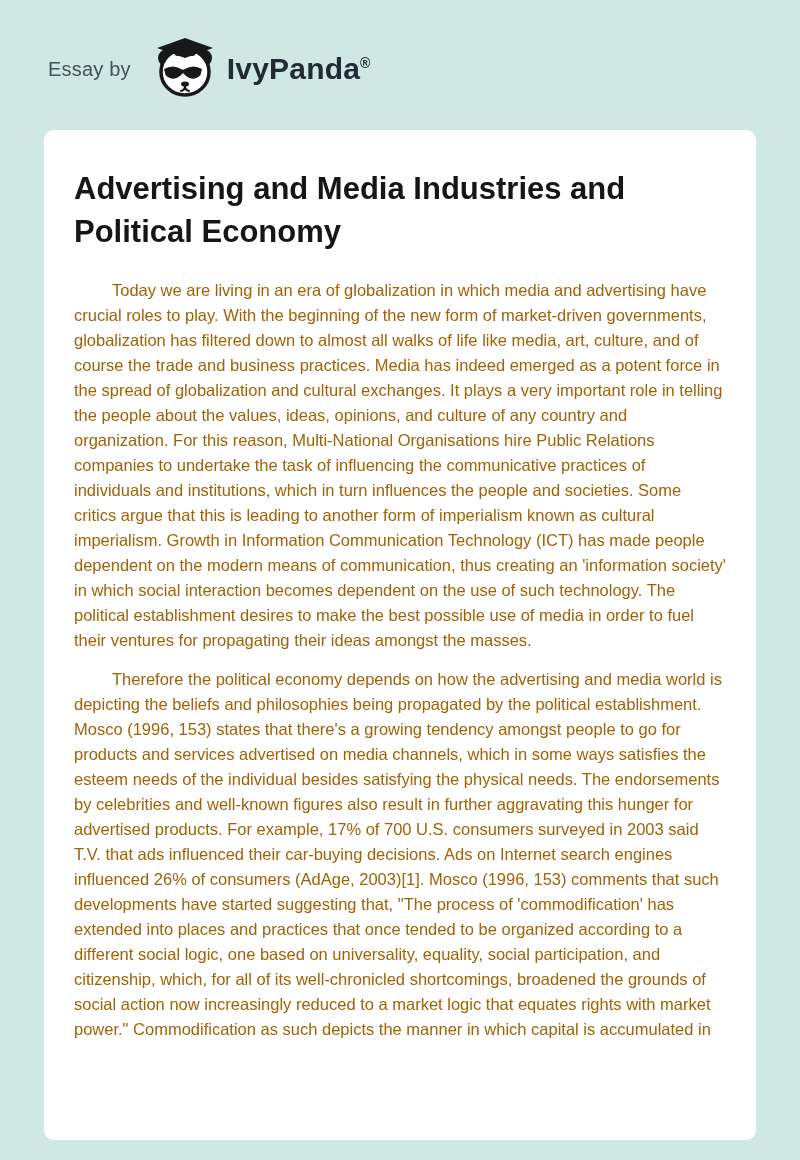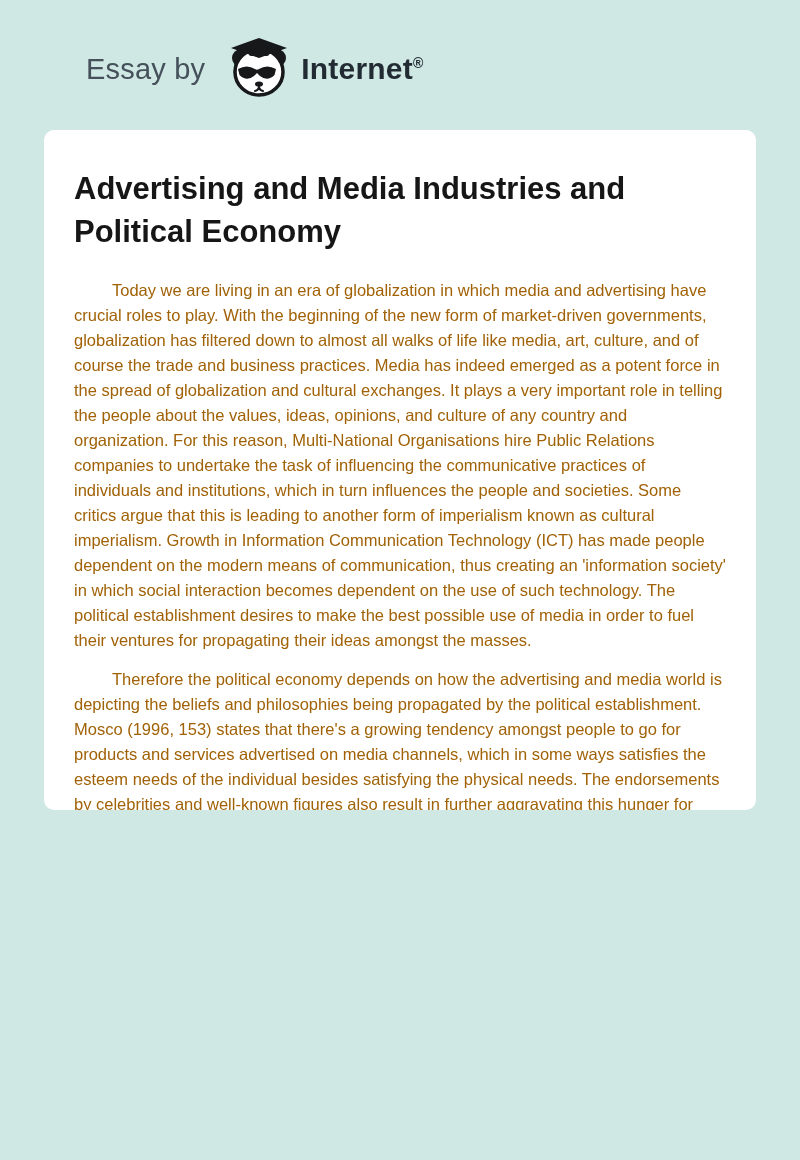--- a/index.html
+++ b/index.html
@@ -19,25 +19,24 @@
   }
 
   
   .site-header {
     display: flex;
     align-items: center;
     padding: 36px 48px 28px 48px;
     gap: 14px;
   }
   .essay-by {
-    font-size: 29px;
+    font-size: 20px;
     color: #45505a;
     font-weight: 400;
     letter-spacing: 0.2px;
-    margin-left: 38px;
   }
   .logo-wrap {
     display: flex;
     align-items: center;
     gap: 10px;
     margin-left: 6px;
   }
   .brand-name {
     font-size: 30px;
     font-weight: 700;
@@ -49,21 +48,21 @@
     font-weight: 700;
     vertical-align: super;
   }
 
   
   .card {
     background: #ffffff;
     margin: 0 44px;
     border-radius: 10px;
     padding: 38px 30px 28px 30px;
-    height: 680px;
+    height: 1010px;
     overflow: hidden;
   }
   .article-title {
     font-size: 31px;
     line-height: 1.38;
     font-weight: 700;
     color: #161616;
     margin-bottom: 24px;
   }
   .badge-row {
@@ -122,21 +121,21 @@
 
           <path d="M34 2 L62 12 L34 22 L6 12 Z" fill="#17181a"></path>
           <rect x="24" y="13" width="20" height="7" rx="2" fill="#17181a"></rect>
 
           <path d="M13 33 q9 -5 17 0 q2 1.5 4 0 q8 -5 17 0 l-1.5 6 q-7 7 -14.5 1 l-3 -3 l-3 3 q-7.5 6 -14.5 -1 Z" fill="#17181a"></path>
 
           <ellipse cx="34" cy="48" rx="4" ry="2.6" fill="#17181a"></ellipse>
           <path d="M34 50 q0 4 -4 5 M34 50 q0 4 4 5" stroke="#17181a" stroke-width="2" fill="none" stroke-linecap="round"></path>
         </svg>
       </span>
-      <span class="brand-name"><span>Internet</span><sup>®</sup></span>
+      <span class="brand-name"><span>IvyPanda</span><sup>®</sup></span>
     </span>
   </header>
 
   <main class="card">
 
     <h1 class="article-title">Advertising and Media Industries and Political Economy</h1>
 
 
     <div class="article-body">
       <p>Today we are living in an era of globalization in which media and advertising have crucial roles to play. With the beginning of the new form of market-driven governments, globalization has filtered down to almost all walks of life like media, art, culture, and of course the trade and business practices. Media has indeed emerged as a potent force in the spread of globalization and cultural exchanges. It plays a very important role in telling the people about the values, ideas, opinions, and culture of any country and organization. For this reason, Multi-National Organisations hire Public Relations companies to undertake the task of influencing the communicative practices of individuals and institutions, which in turn influences the people and societies. Some critics argue that this is leading to another form of imperialism known as cultural imperialism. Growth in Information Communication Technology (ICT) has made people dependent on the modern means of communication, thus creating an 'information society' in which social interaction becomes dependent on the use of such technology. The political establishment desires to make the best possible use of media in order to fuel their ventures for propagating their ideas amongst the masses.</p>

